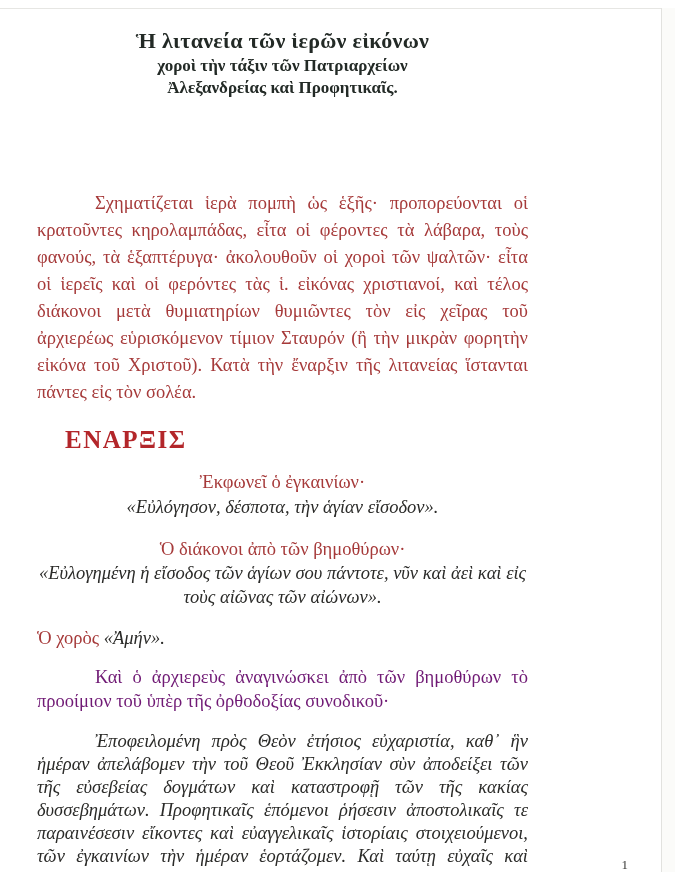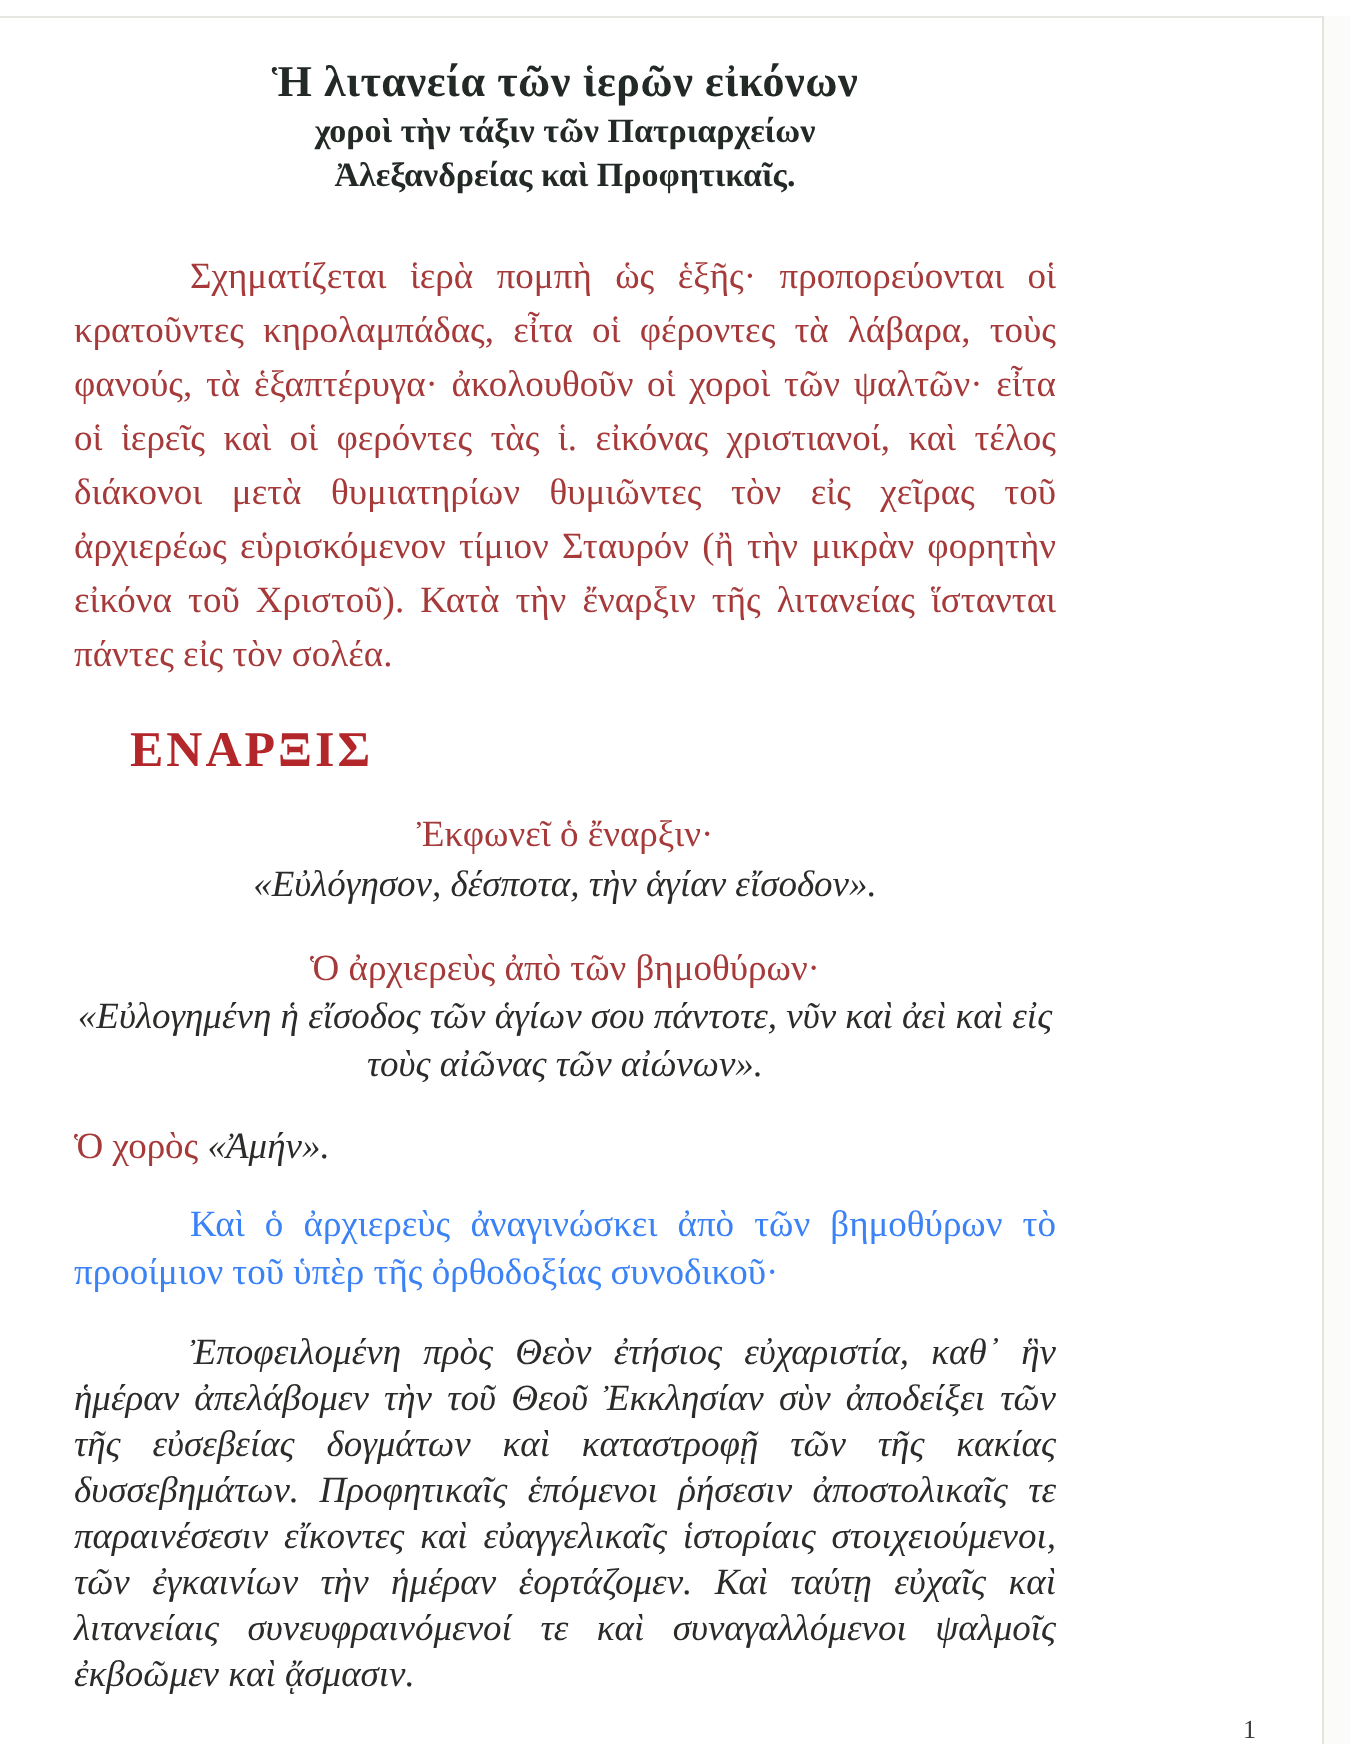--- a/index.html
+++ b/index.html
@@ -38,21 +38,21 @@
     position: relative;
     box-sizing: border-box;
     width: 571px;
     padding: 27px 43px 0 37px;
   }
   .title-block { text-align: center; color: #232a26; font-weight: bold; }
   .title-line-1 { font-size: 22px; line-height: 28px; letter-spacing: 0.3px; }
   .title-line-2, .title-line-3 { font-size: 17px; line-height: 22px; }
 
   .intro-paragraph {
-    margin-top: 27px;
+    margin-top: 91px;
     font-size: 18.5px;
     line-height: 27px;
     text-align: justify;
     text-indent: 58px;
     color: #a63a3a;
   }
   .section-heading {
     margin-top: 23px;
     font-size: 25px;
     line-height: 22px;
@@ -84,21 +84,21 @@
     line-height: 24px;
   }
   .choir-line .choir-rubric { color: #a63a3a; font-style: normal; }
   .choir-line .choir-response { color: #2b2b29; font-style: italic; }
   .rubric-justified {
     margin-top: 15px;
     font-size: 18.5px;
     line-height: 24px;
     text-align: justify;
     text-indent: 58px;
-    color: #3b82f6;
+    color: #701a75;
   }
   .synodikon-paragraph {
     margin-top: 17px;
     font-style: italic;
     font-size: 18.5px;
     line-height: 23px;
     text-align: justify;
     text-indent: 58px;
     color: #2b2b29;
   }
@@ -124,24 +124,24 @@
     <div class="title-block">
       <div class="title-line-1">Ἡ λιτανεία τῶν ἱερῶν εἰκόνων</div>
       <div class="title-line-2">χοροὶ τὴν τάξιν τῶν Πατριαρχείων</div>
       <div class="title-line-3">Ἀλεξανδρείας καὶ Προφητικαῖς.</div>
     </div>
 
     <div class="intro-paragraph">Σχηματίζεται ἱερὰ πομπὴ ὡς ἑξῆς· προπορεύονται οἱ κρατοῦντες κηρολαμπάδας, εἶτα οἱ φέροντες τὰ λάβαρα, τοὺς φανούς, τὰ ἑξαπτέρυγα· ἀκολουθοῦν οἱ χοροὶ τῶν ψαλτῶν· εἶτα οἱ ἱερεῖς καὶ οἱ φερόντες τὰς ἱ. εἰκόνας χριστιανοί, καὶ τέλος διάκονοι μετὰ θυμιατηρίων θυμιῶντες τὸν εἰς χεῖρας τοῦ ἀρχιερέως εὑρισκόμενον τίμιον Σταυρόν (ἢ τὴν μικρὰν φορητὴν εἰκόνα τοῦ Χριστοῦ).  Κατὰ τὴν ἔναρξιν τῆς λιτανείας ἵστανται πάντες εἰς τὸν σολέα.</div>
 
     <div class="section-heading">ΕΝΑΡΞΙΣ</div>
 
-    <div class="rubric-center">Ἐκφωνεῖ ὁ ἔναρξιν·</div>
+    <div class="rubric-center">Ἐκφωνεῖ ὁ ἐγκαινίων·</div>
     <div class="response-center">«Εὐλόγησον, δέσποτα, τὴν ἁγίαν εἴσοδον».</div>
 
-    <div class="rubric-center rubric-hierarch">Ὁ ἀρχιερεὺς ἀπὸ τῶν βημοθύρων·</div>
+    <div class="rubric-center rubric-hierarch">Ὁ διάκονοι ἀπὸ τῶν βημοθύρων·</div>
     <div class="response-center response-hierarch">«Εὐλογημένη ἡ εἴσοδος τῶν ἁγίων σου πάντοτε, νῦν καὶ ἀεὶ καὶ εἰς τοὺς αἰῶνας τῶν αἰώνων».</div>
 
     <div class="choir-line">
       <span class="choir-rubric">Ὁ χορὸς </span><span class="choir-response">«Ἀμήν».</span>
     </div>
 
     <div class="rubric-justified">Καὶ ὁ ἀρχιερεὺς ἀναγινώσκει ἀπὸ τῶν βημοθύρων τὸ προοίμιον τοῦ ὑπὲρ τῆς ὀρθοδοξίας συνοδικοῦ·</div>
 
     <div class="synodikon-paragraph">Ἐποφειλομένη πρὸς Θεὸν ἐτήσιος εὐχαριστία, καθ᾽ ἣν ἡμέραν ἀπελάβομεν τὴν τοῦ Θεοῦ Ἐκκλησίαν σὺν ἀποδείξει τῶν τῆς εὐσεβείας δογμάτων καὶ καταστροφῇ τῶν τῆς κακίας δυσσεβημάτων. Προφητικαῖς ἑπόμενοι ῥήσεσιν ἀποστολικαῖς τε παραινέσεσιν εἴκοντες καὶ εὐαγγελικαῖς ἱστορίαις στοιχειούμενοι, τῶν ἐγκαινίων τὴν ἡμέραν ἑορτάζομεν.  Καὶ ταύτῃ εὐχαῖς καὶ λιτανείαις συνευφραινόμενοί τε καὶ συναγαλλόμενοι ψαλμοῖς ἐκβοῶμεν καὶ ᾄσμασιν.</div>
 

